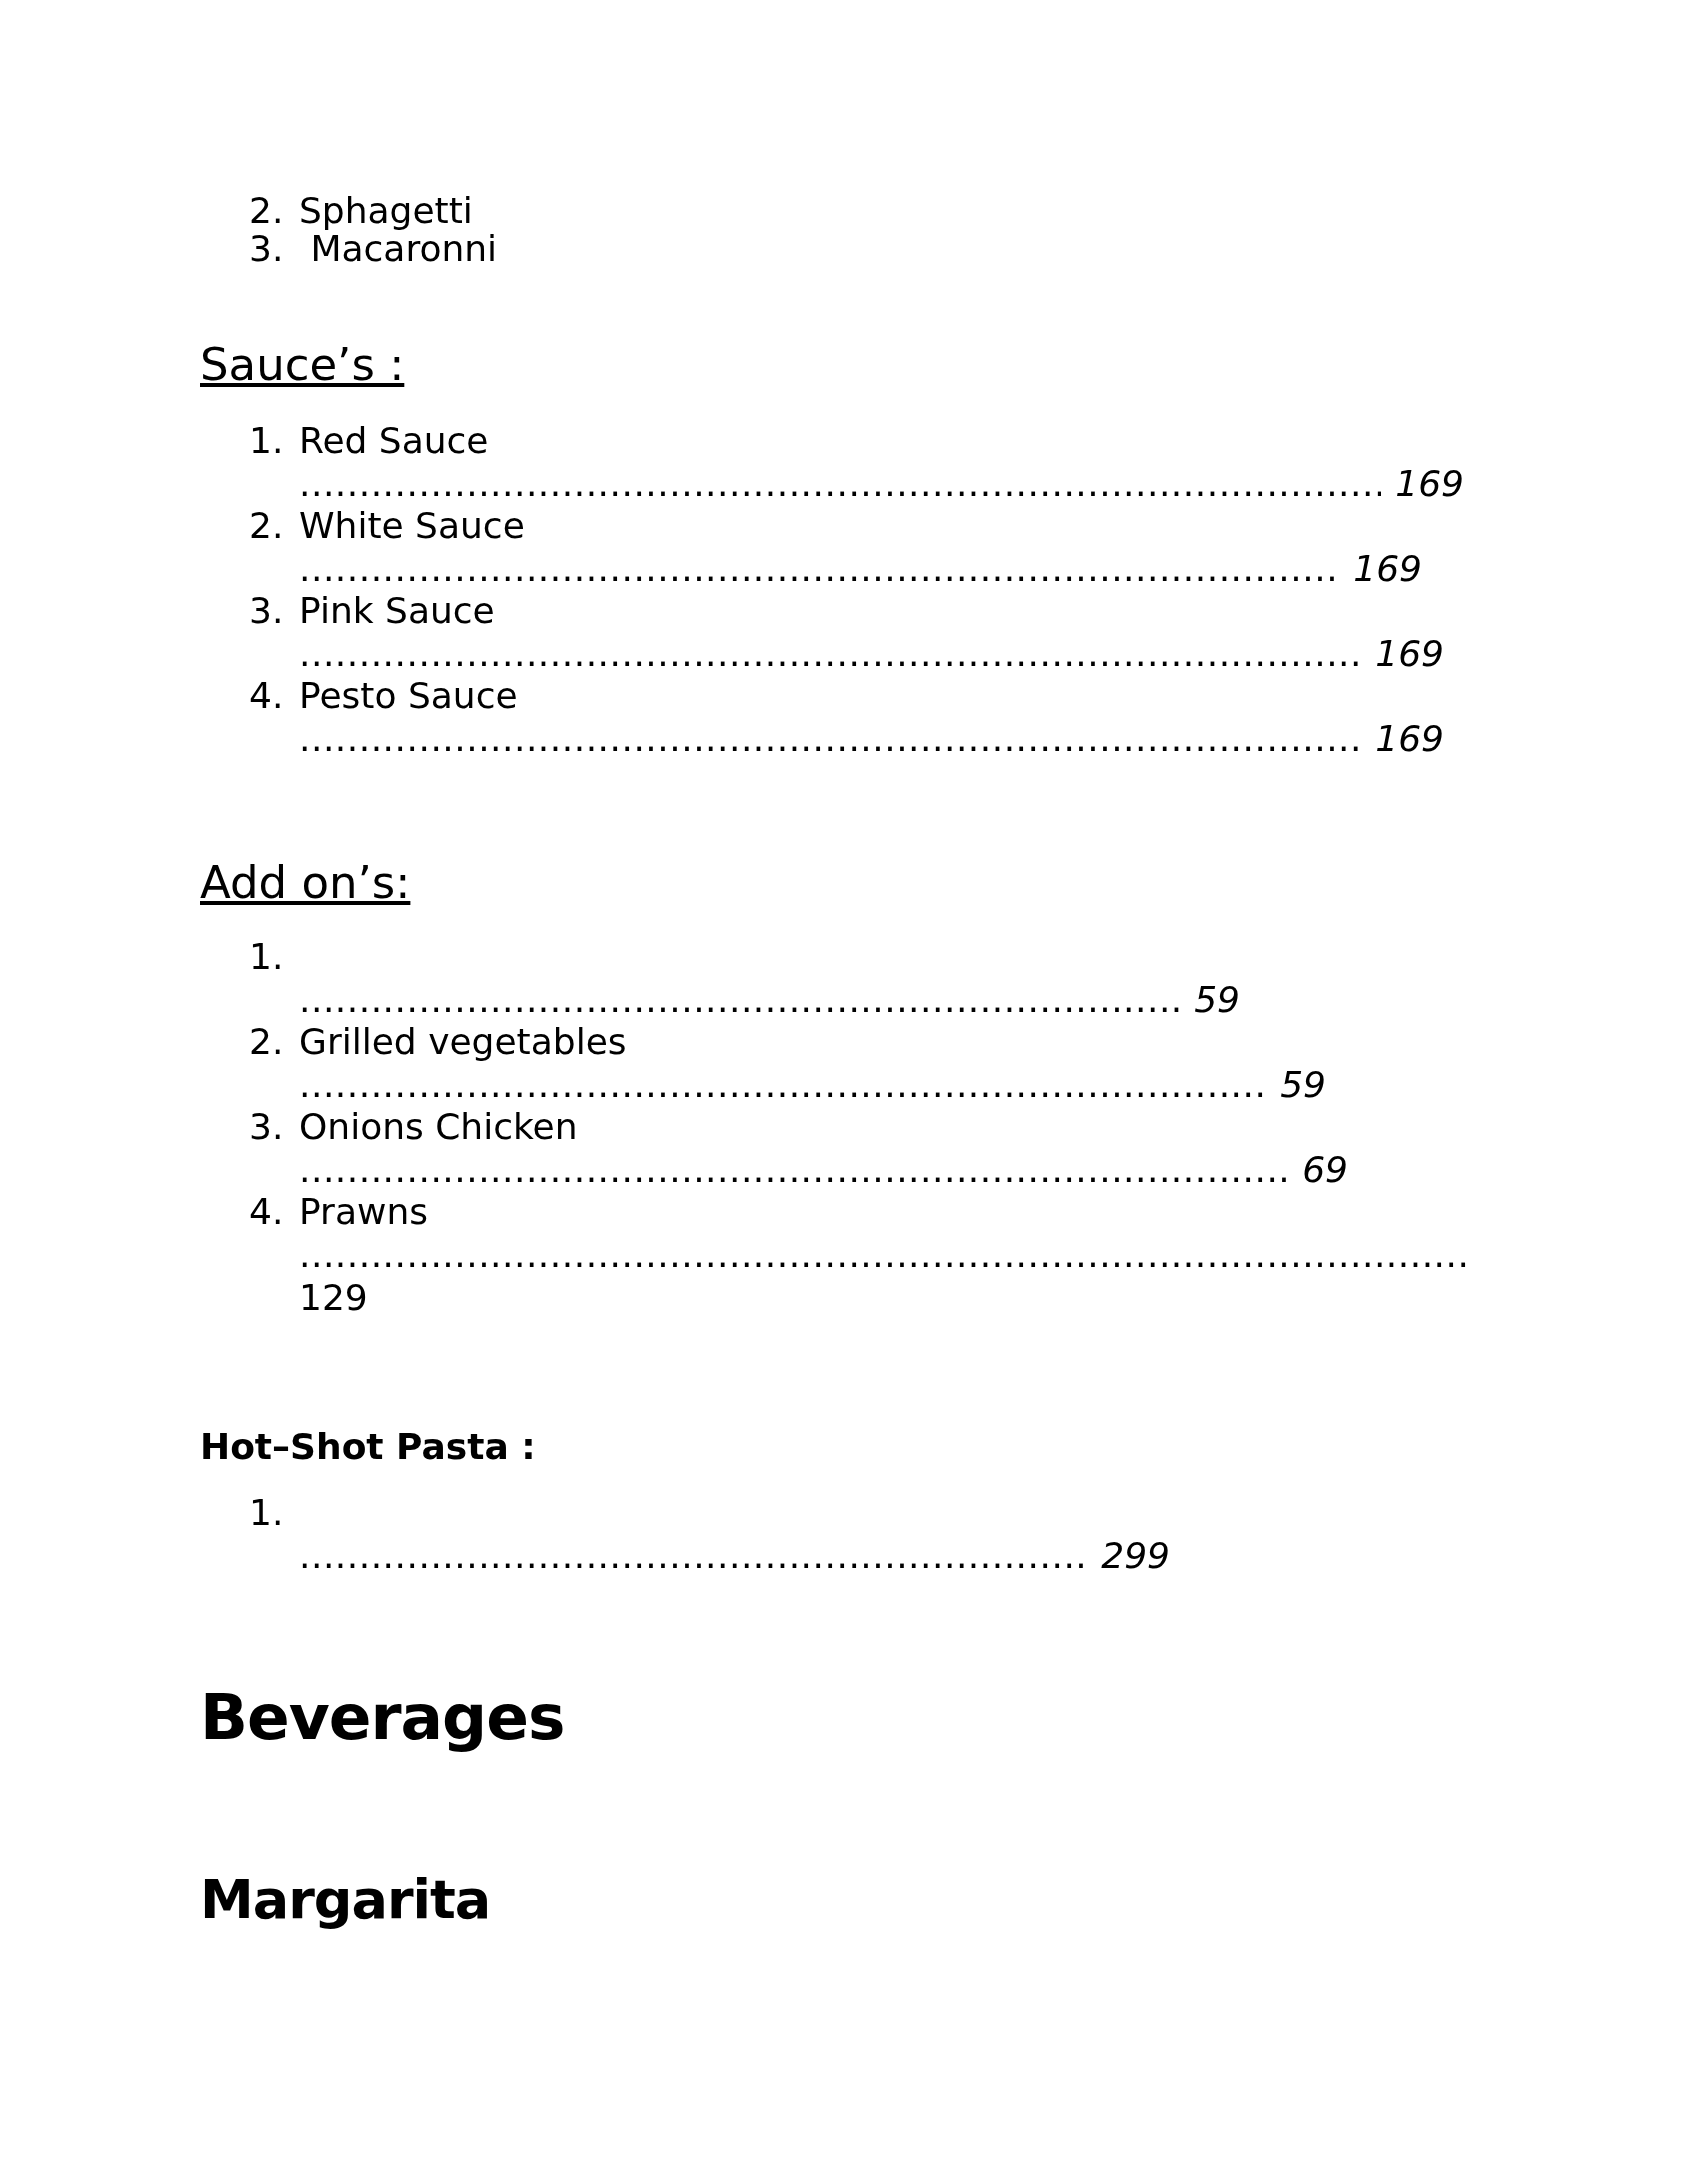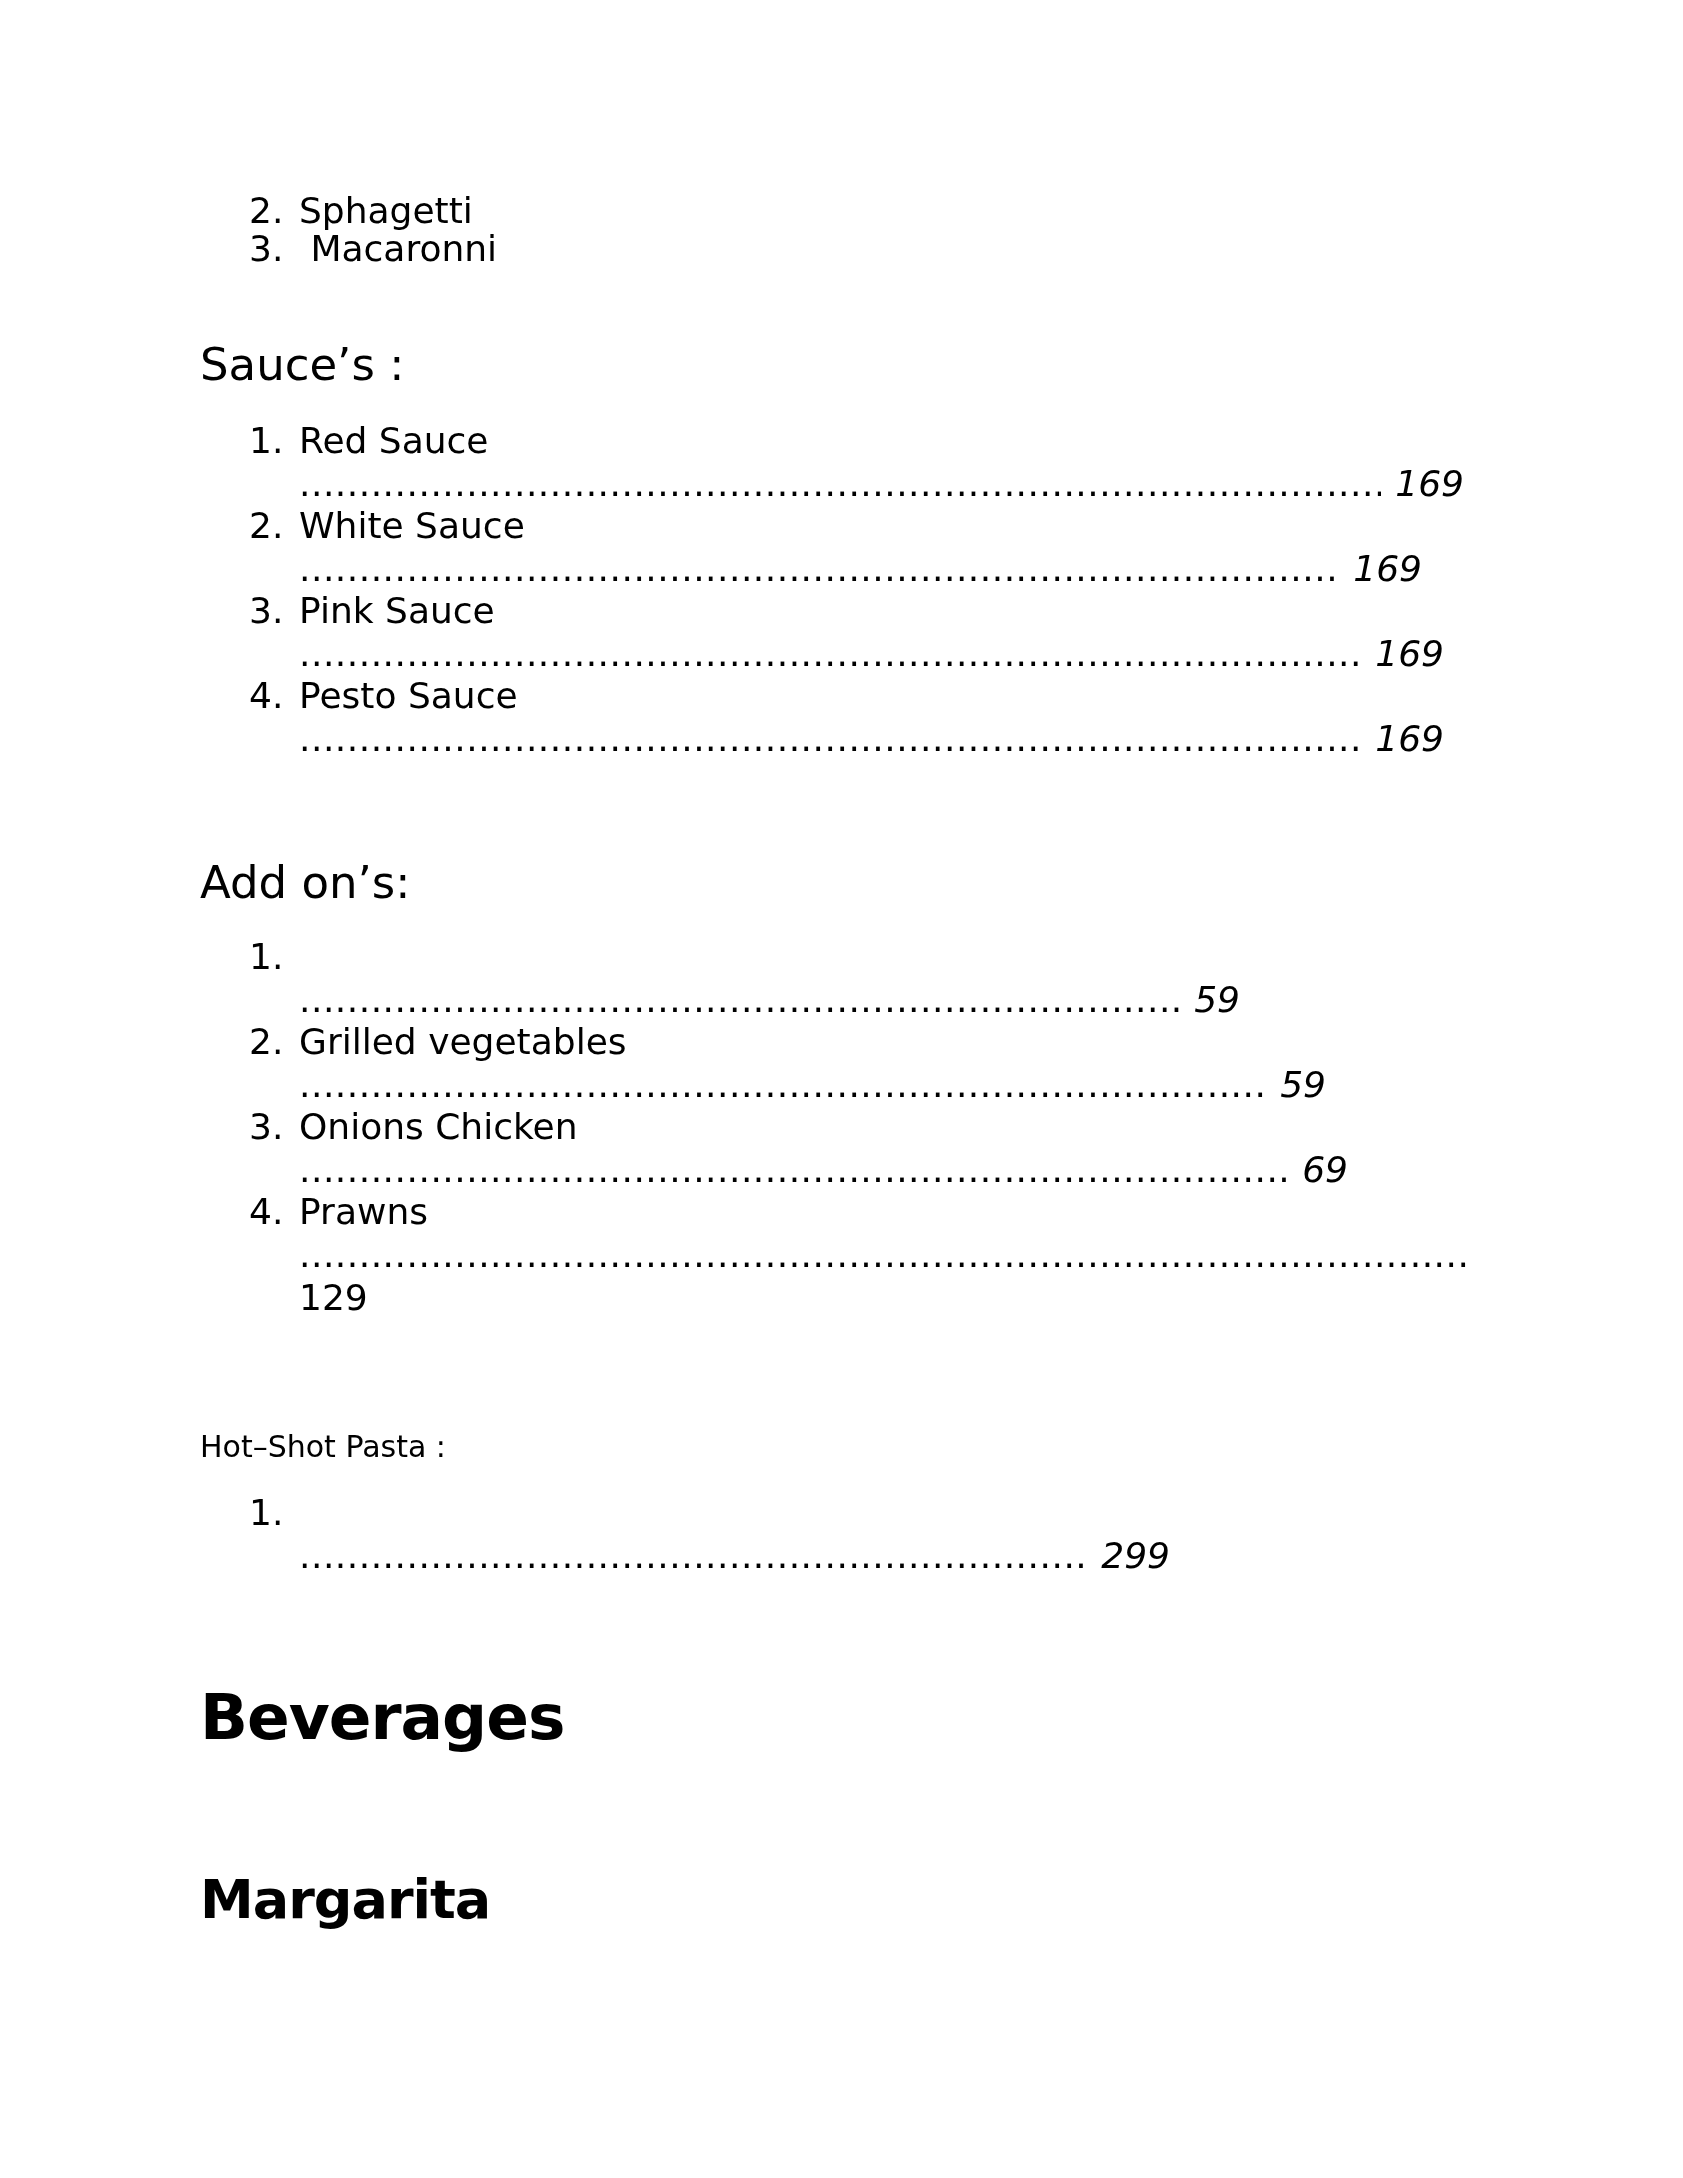--- a/index.html
+++ b/index.html
@@ -63,25 +63,27 @@
   .price-alone {
     height: 43px;
     line-height: 43px;
     font-size: 36px;
   }
 
   .section-heading {
     font-size: 45px;
     line-height: 51px;
     white-space: pre;
+    text-decoration: underline;
   }
   .sub-heading {
-    font-size: 30px;
+    font-size: 36px;
     line-height: 40px;
     white-space: pre;
+    font-weight: bold;
   }
   .big-heading {
     font-weight: bold;
     font-size: 63px;
     line-height: 69px;
     letter-spacing: -1px;
     white-space: pre;
   }
   .big-heading.smaller {
     font-size: 54px;

